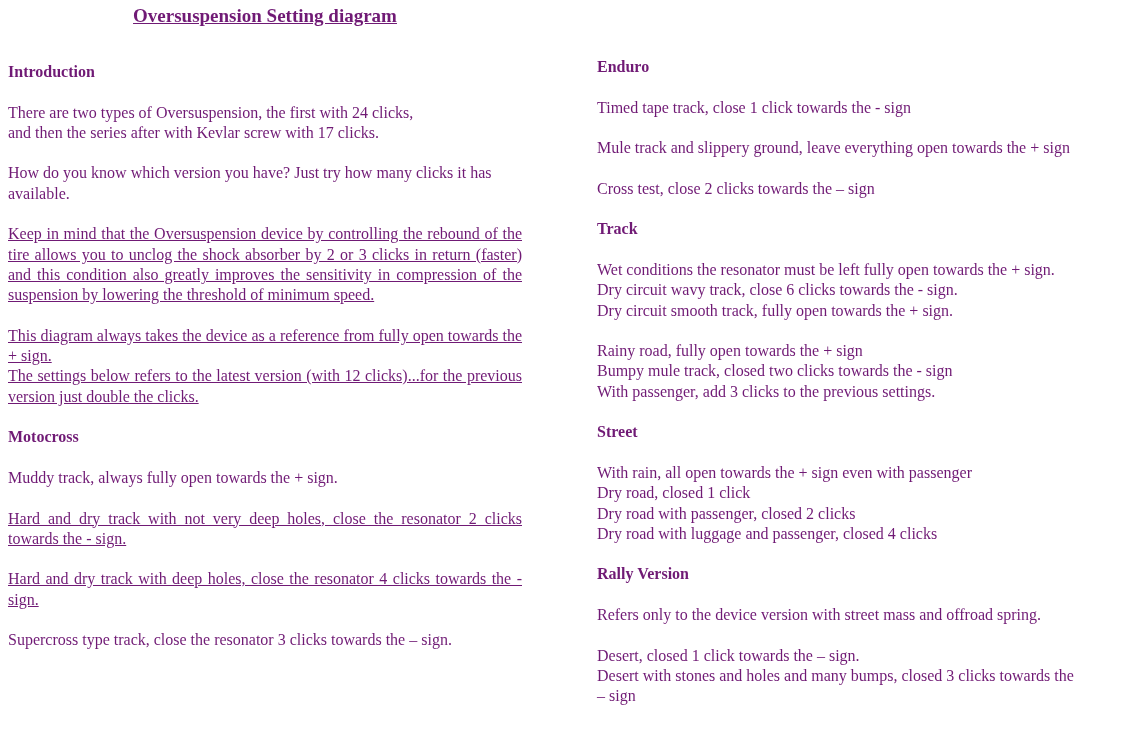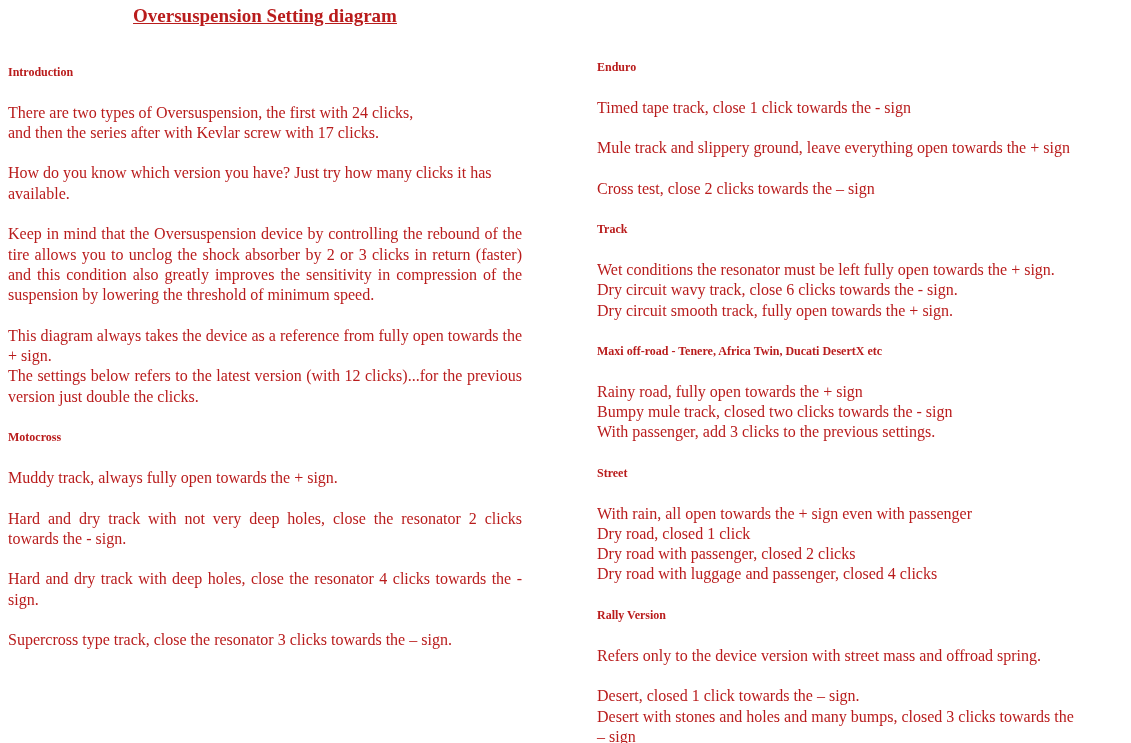--- a/index.html
+++ b/index.html
@@ -5,21 +5,21 @@
   html, body {
     margin: 0;
     padding: 0;
     background: #ffffff;
   }
   .page {
     position: relative;
     width: 1131px;
     height: 743px;
     background: #ffffff;
-    color: #b91c1c;
+    color: #701a75;
     font-family: "Liberation Serif", "DejaVu Serif", serif;
     font-size: 16px;
     line-height: 20.3px;
     overflow: hidden;
   }
   .doc-title {
     position: absolute;
     top: 3px;
     left: 8px;
     width: 514px;
@@ -36,31 +36,32 @@
     left: 8px;
     top: 62px;
     width: 514px;
   }
   .col-right {
     left: 597px;
     top: 57px;
     width: 530px;
   }
   .heading {
-    font-size: 12px;
+    font-size: 16px;
     font-weight: bold;
     margin: 0 0 20.3px 0;
     line-height: 20.3px;
   }
   p.para {
     margin: 0 0 20.3px 0;
     white-space: pre-line;
   }
   p.justify {
     text-align: justify;
+    text-decoration: underline;
   }
 </style>
 </head>
 <body>
 
 <div class="page">
 
   <div class="doc-title">Oversuspension Setting diagram</div>
 
   <div class="col col-left">
@@ -95,21 +96,20 @@
     </div>
 
     <div>
       <h2 class="heading">Track</h2>
       <p class="para">Wet conditions the resonator must be left fully open towards the + sign.
 Dry circuit wavy track, close 6 clicks towards the - sign.
 Dry circuit smooth track, fully open towards the + sign.</p>
     </div>
 
     <div>
-      <h2 class="heading">Maxi off-road - Tenere, Africa Twin, Ducati DesertX etc</h2>
       <p class="para">Rainy road, fully open towards the + sign
 Bumpy mule track, closed two clicks towards the - sign
 With passenger, add 3 clicks to the previous settings.</p>
     </div>
 
     <div>
       <h2 class="heading">Street</h2>
       <p class="para">With rain, all open towards the + sign even with passenger
 Dry road, closed 1 click
 Dry road with passenger, closed 2 clicks

